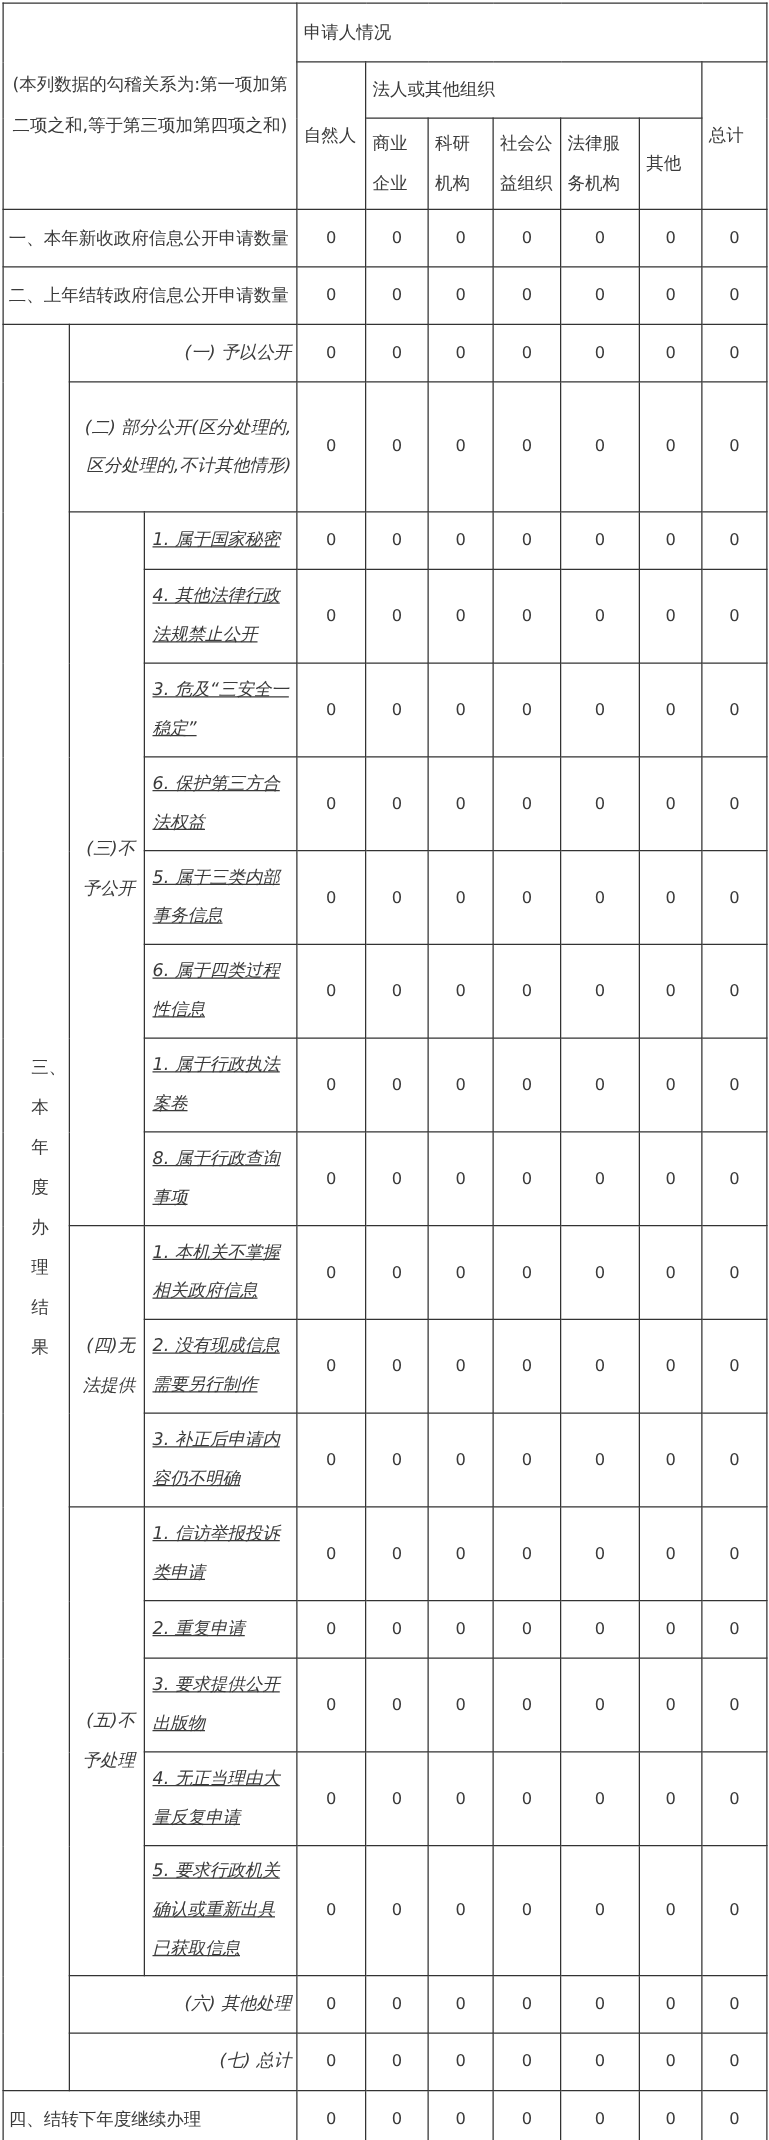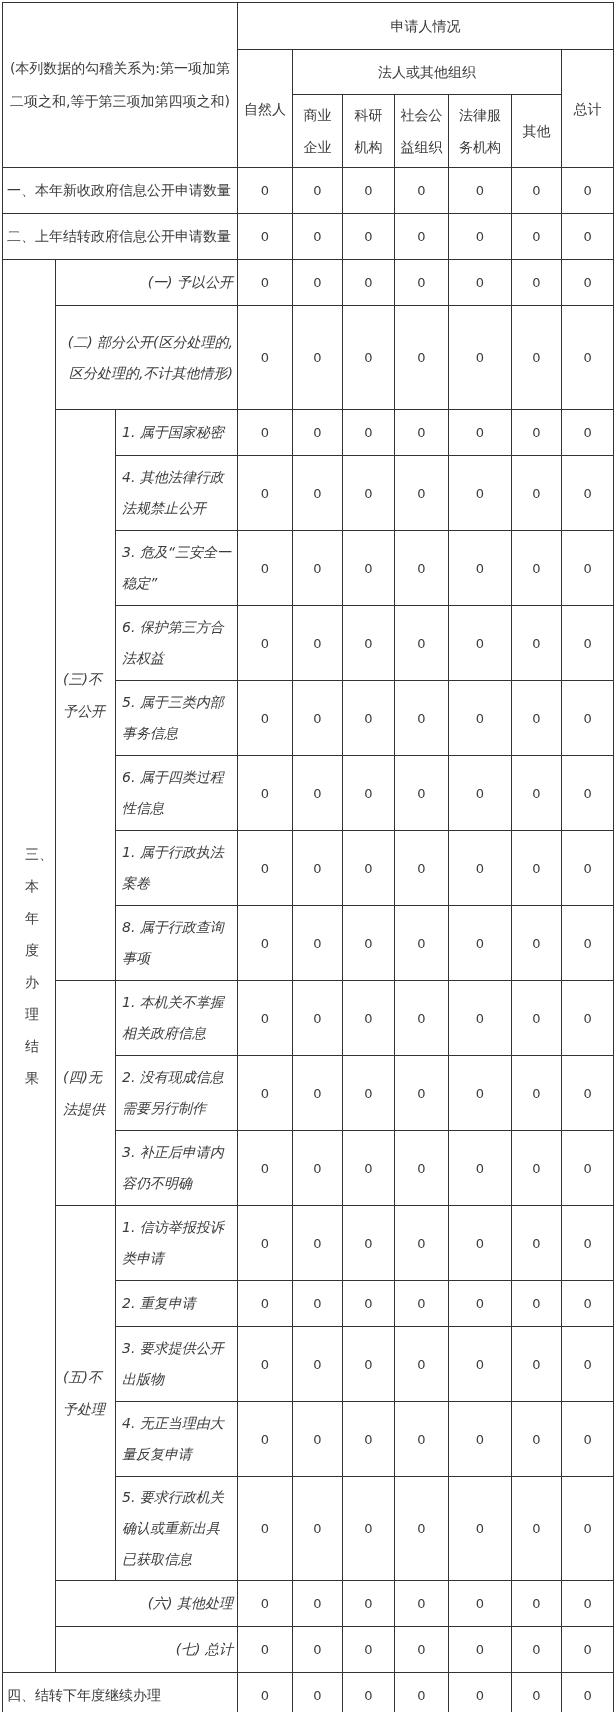--- a/index.html
+++ b/index.html
@@ -32,21 +32,20 @@
   tr.h1 { height: 46px; }
   tr.h2 { height: 75px; }
   tr.h3 { height: 104px; }
 
   td.corner {
     text-align: center;
     line-height: 33px;
     padding: 16px 6px;
   }
   td.hc {
-    text-align: center;
     line-height: 32px;
     padding: 0 5px;
   }
   td.lbl {
     text-align: left;
     padding: 0 4px;
     white-space: nowrap;
   }
   td.v {
     text-align: center;
@@ -56,28 +55,29 @@
     text-align: right;
     padding: 0 4px 0 8px;
     font-style: italic;
     line-height: 31px;
   }
   td.ilabel {
     text-align: left;
     padding: 0 4px 0 6px;
     font-style: italic;
     line-height: 31px;
+    text-decoration: underline;
   }
   td.vlabel {
     text-align: right;
     padding: 0 22px;
     line-height: 32px;
   }
   td.subvlabel {
-    text-align: left;
+    text-align: right;
     padding: 0 7px;
     font-style: italic;
     line-height: 32px;
   }
 </style>
 </head>
 <body>
 
 <table>
   <colgroup>

